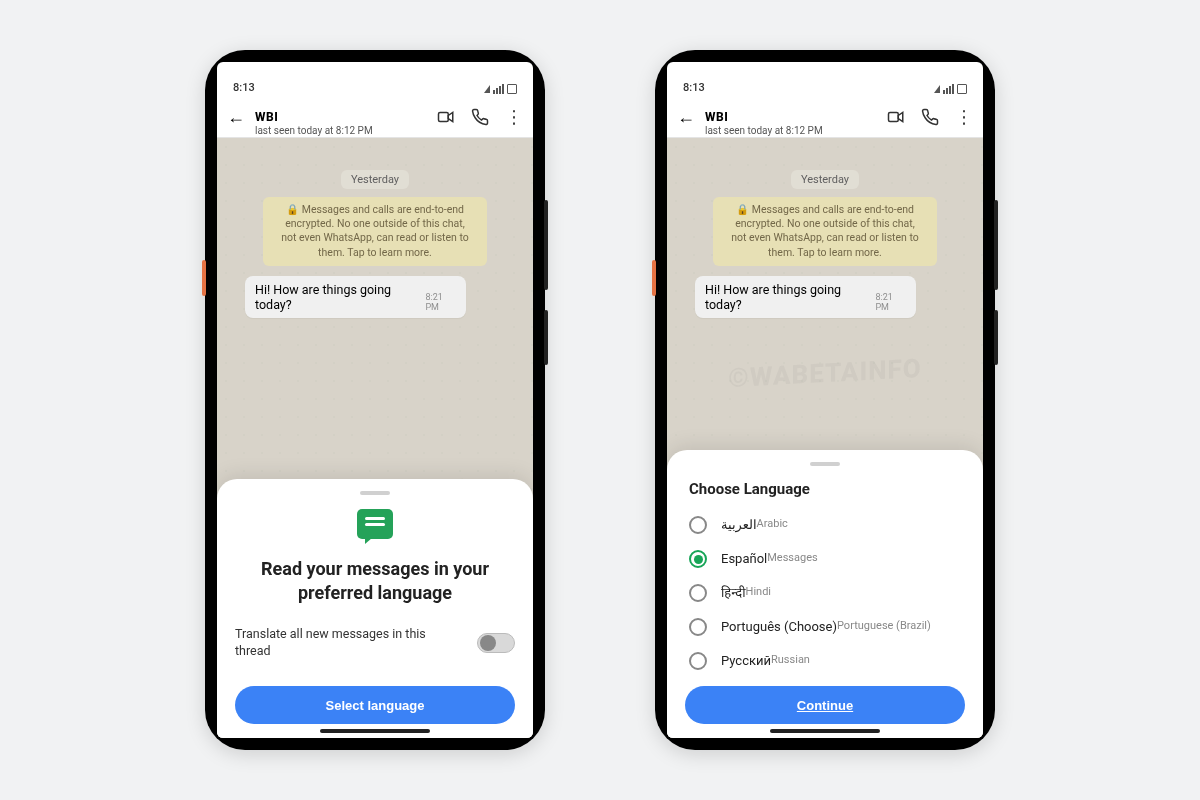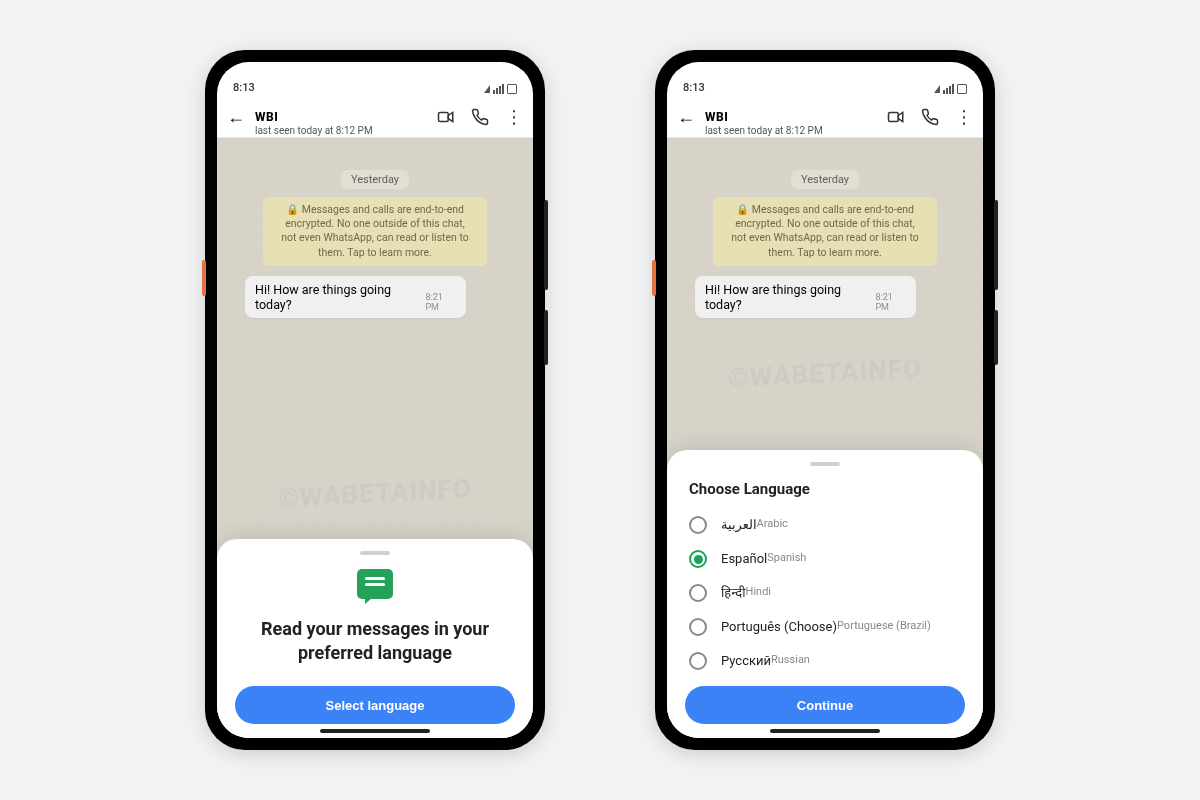--- a/index.html
+++ b/index.html
@@ -36,21 +36,21 @@
     width: 4px; height: 36px;
     background: #e57244;
     border-radius: 2px;
   }
   .side-btn { position: absolute; right: -3px; width: 4px; background:#222; border-radius:2px; }
   .side-btn.vol { top: 150px; height: 90px; }
   .side-btn.pwr { top: 260px; height: 55px; }
   .screen {
     width: 100%; height: 100%;
     background: #fff;
-    border-radius: 32px;
+    border-radius: 6px;
     overflow: hidden;
     position: relative;
   }
   
   .statusbar {
     height: 34px;
     display: flex; align-items: flex-end; justify-content: space-between;
     padding: 0 16px 2px;
     font-size: 11px; font-weight: 500; color: #333;
   }
@@ -136,21 +136,21 @@
   
   .sheet2 h3 { font-size:15px; font-weight:700; color:#222; margin:2px 0 10px 4px;}
   .lang-list { display:flex; flex-direction:column; }
   .lang-item { display:flex; align-items:center; gap:14px; padding:8px 4px; }
   .radio { width:18px;height:18px;border:2px solid #888;border-radius:50%;display:flex;align-items:center;justify-content:center;}
   .radio.sel{border-color:#18a558;}
   .radio.sel::after{content:"";width:9px;height:9px;background:#18a558;border-radius:50%;}
   .lang-txt{display:flex;line-height:1.2;}
   .lang-native{font-size:13px;color:#222;}
   .lang-en{font-size:11px;color:#888;}
-  .sheet2 .primary-btn { margin-top:8px; }
+  .sheet2 .primary-btn { margin-top:8px;text-decoration:underline; }
   .watermark {
     position:absolute; left:50%; transform:translateX(-50%) skewY(-3deg);
     font-size:26px; font-weight:800; color:rgba(120,120,120,.08);
     letter-spacing:1px; pointer-events:none;
   }
 </style>
 </head>
 <body>
 
 <div class="phone">
@@ -195,20 +195,26 @@
         <span>Hi! How are things going today?</span>
         <span class="ts">8:21 PM</span>
       </div>
     </div>
     <div class="scrim"></div>
     <div class="watermark" style="bottom:230px">©WABETAINFO</div>
     <div class="sheet">
       <div class="grab"></div>
       <div class="msg-icon"></div>
       <h2>Read your messages in your preferred language</h2>
+      <div class="togglerow">
+        <span class="lbl">Translate all new messages in this thread</span>
+        <div class="toggle">
+            <div class="knob"></div>
+          </div>
+      </div>
       <button class="primary-btn">Select language</button>
     </div>
     <div class="navgesture"></div>
   </div>
 </div>
 
 <div class="phone">
   <div class="orange-btn"></div>
   <div class="side-btn vol"></div>
   <div class="side-btn pwr"></div>
@@ -261,21 +267,21 @@
             <div class="radio"></div>
             <div class="lang-txt">
               <span class="lang-native">العربية</span>
               <span class="lang-en">Arabic</span>
             </div>
           </div>
           <div class="lang-item">
             <div class="radio sel"></div>
             <div class="lang-txt">
               <span class="lang-native">Español</span>
-              <span class="lang-en">Spanish</span>
+              <span class="lang-en">Messages</span>
             </div>
           </div>
           <div class="lang-item">
             <div class="radio"></div>
             <div class="lang-txt">
               <span class="lang-native">हिन्दी</span>
               <span class="lang-en">Hindi</span>
             </div>
           </div>
           <div class="lang-item">

